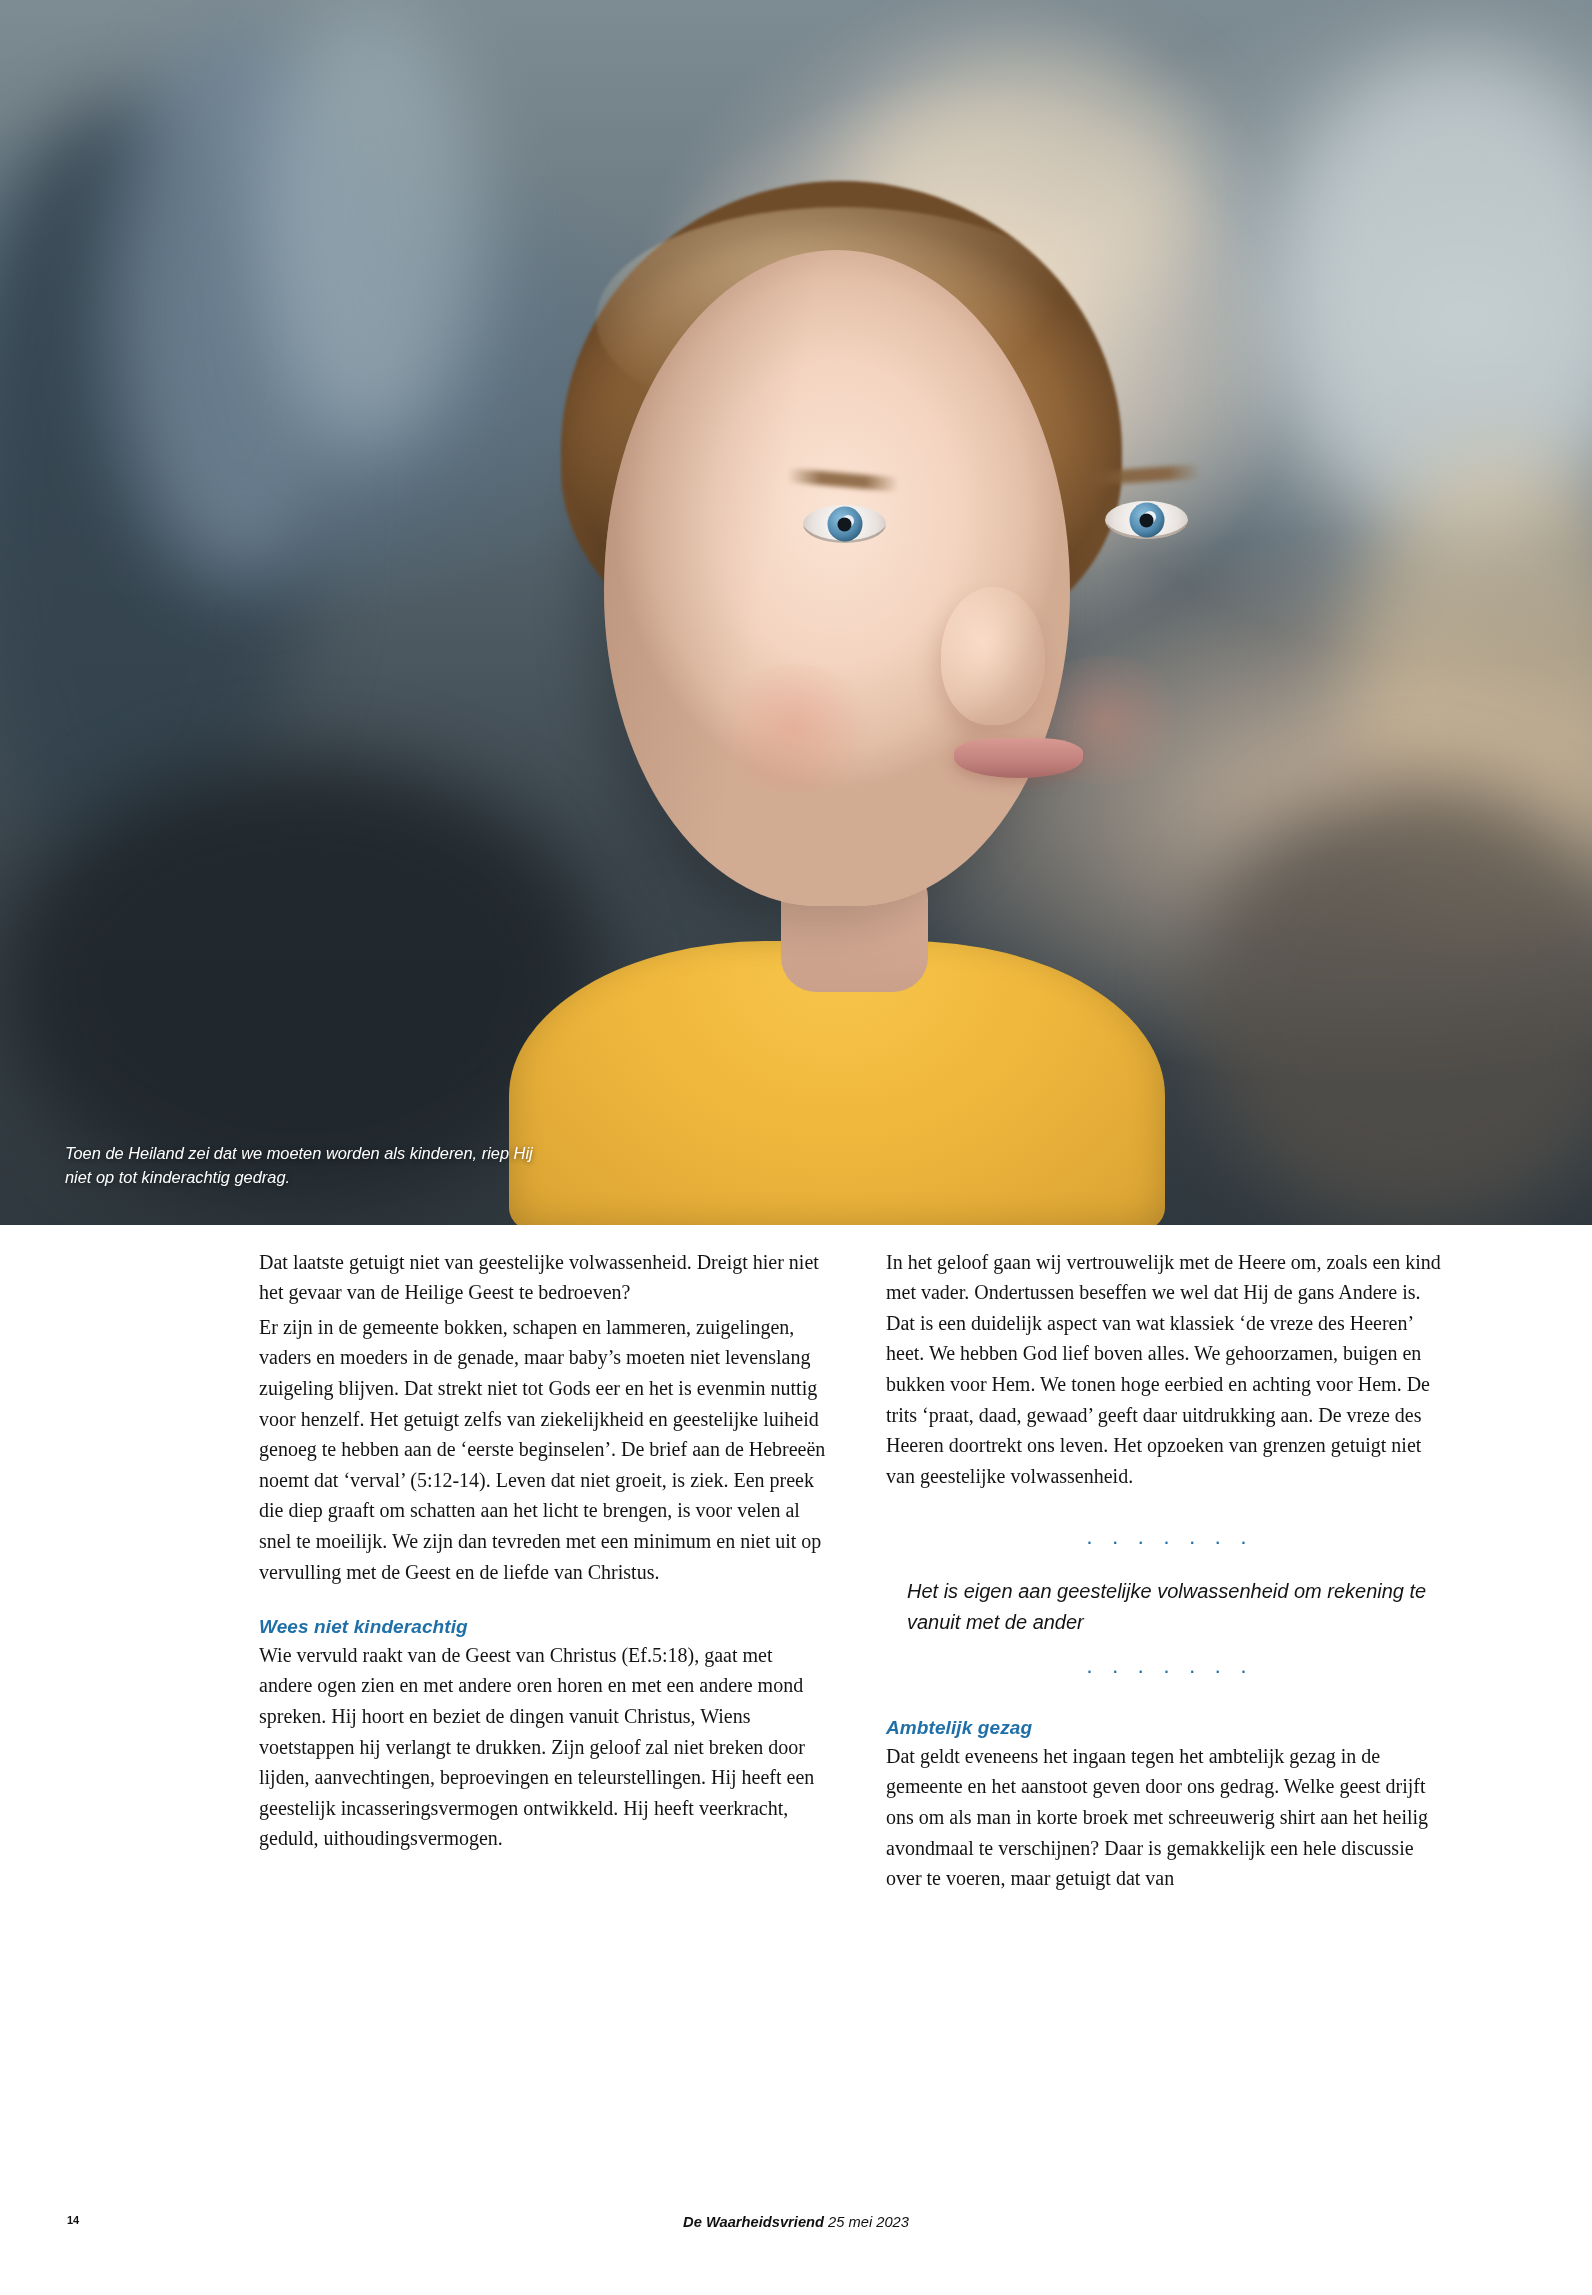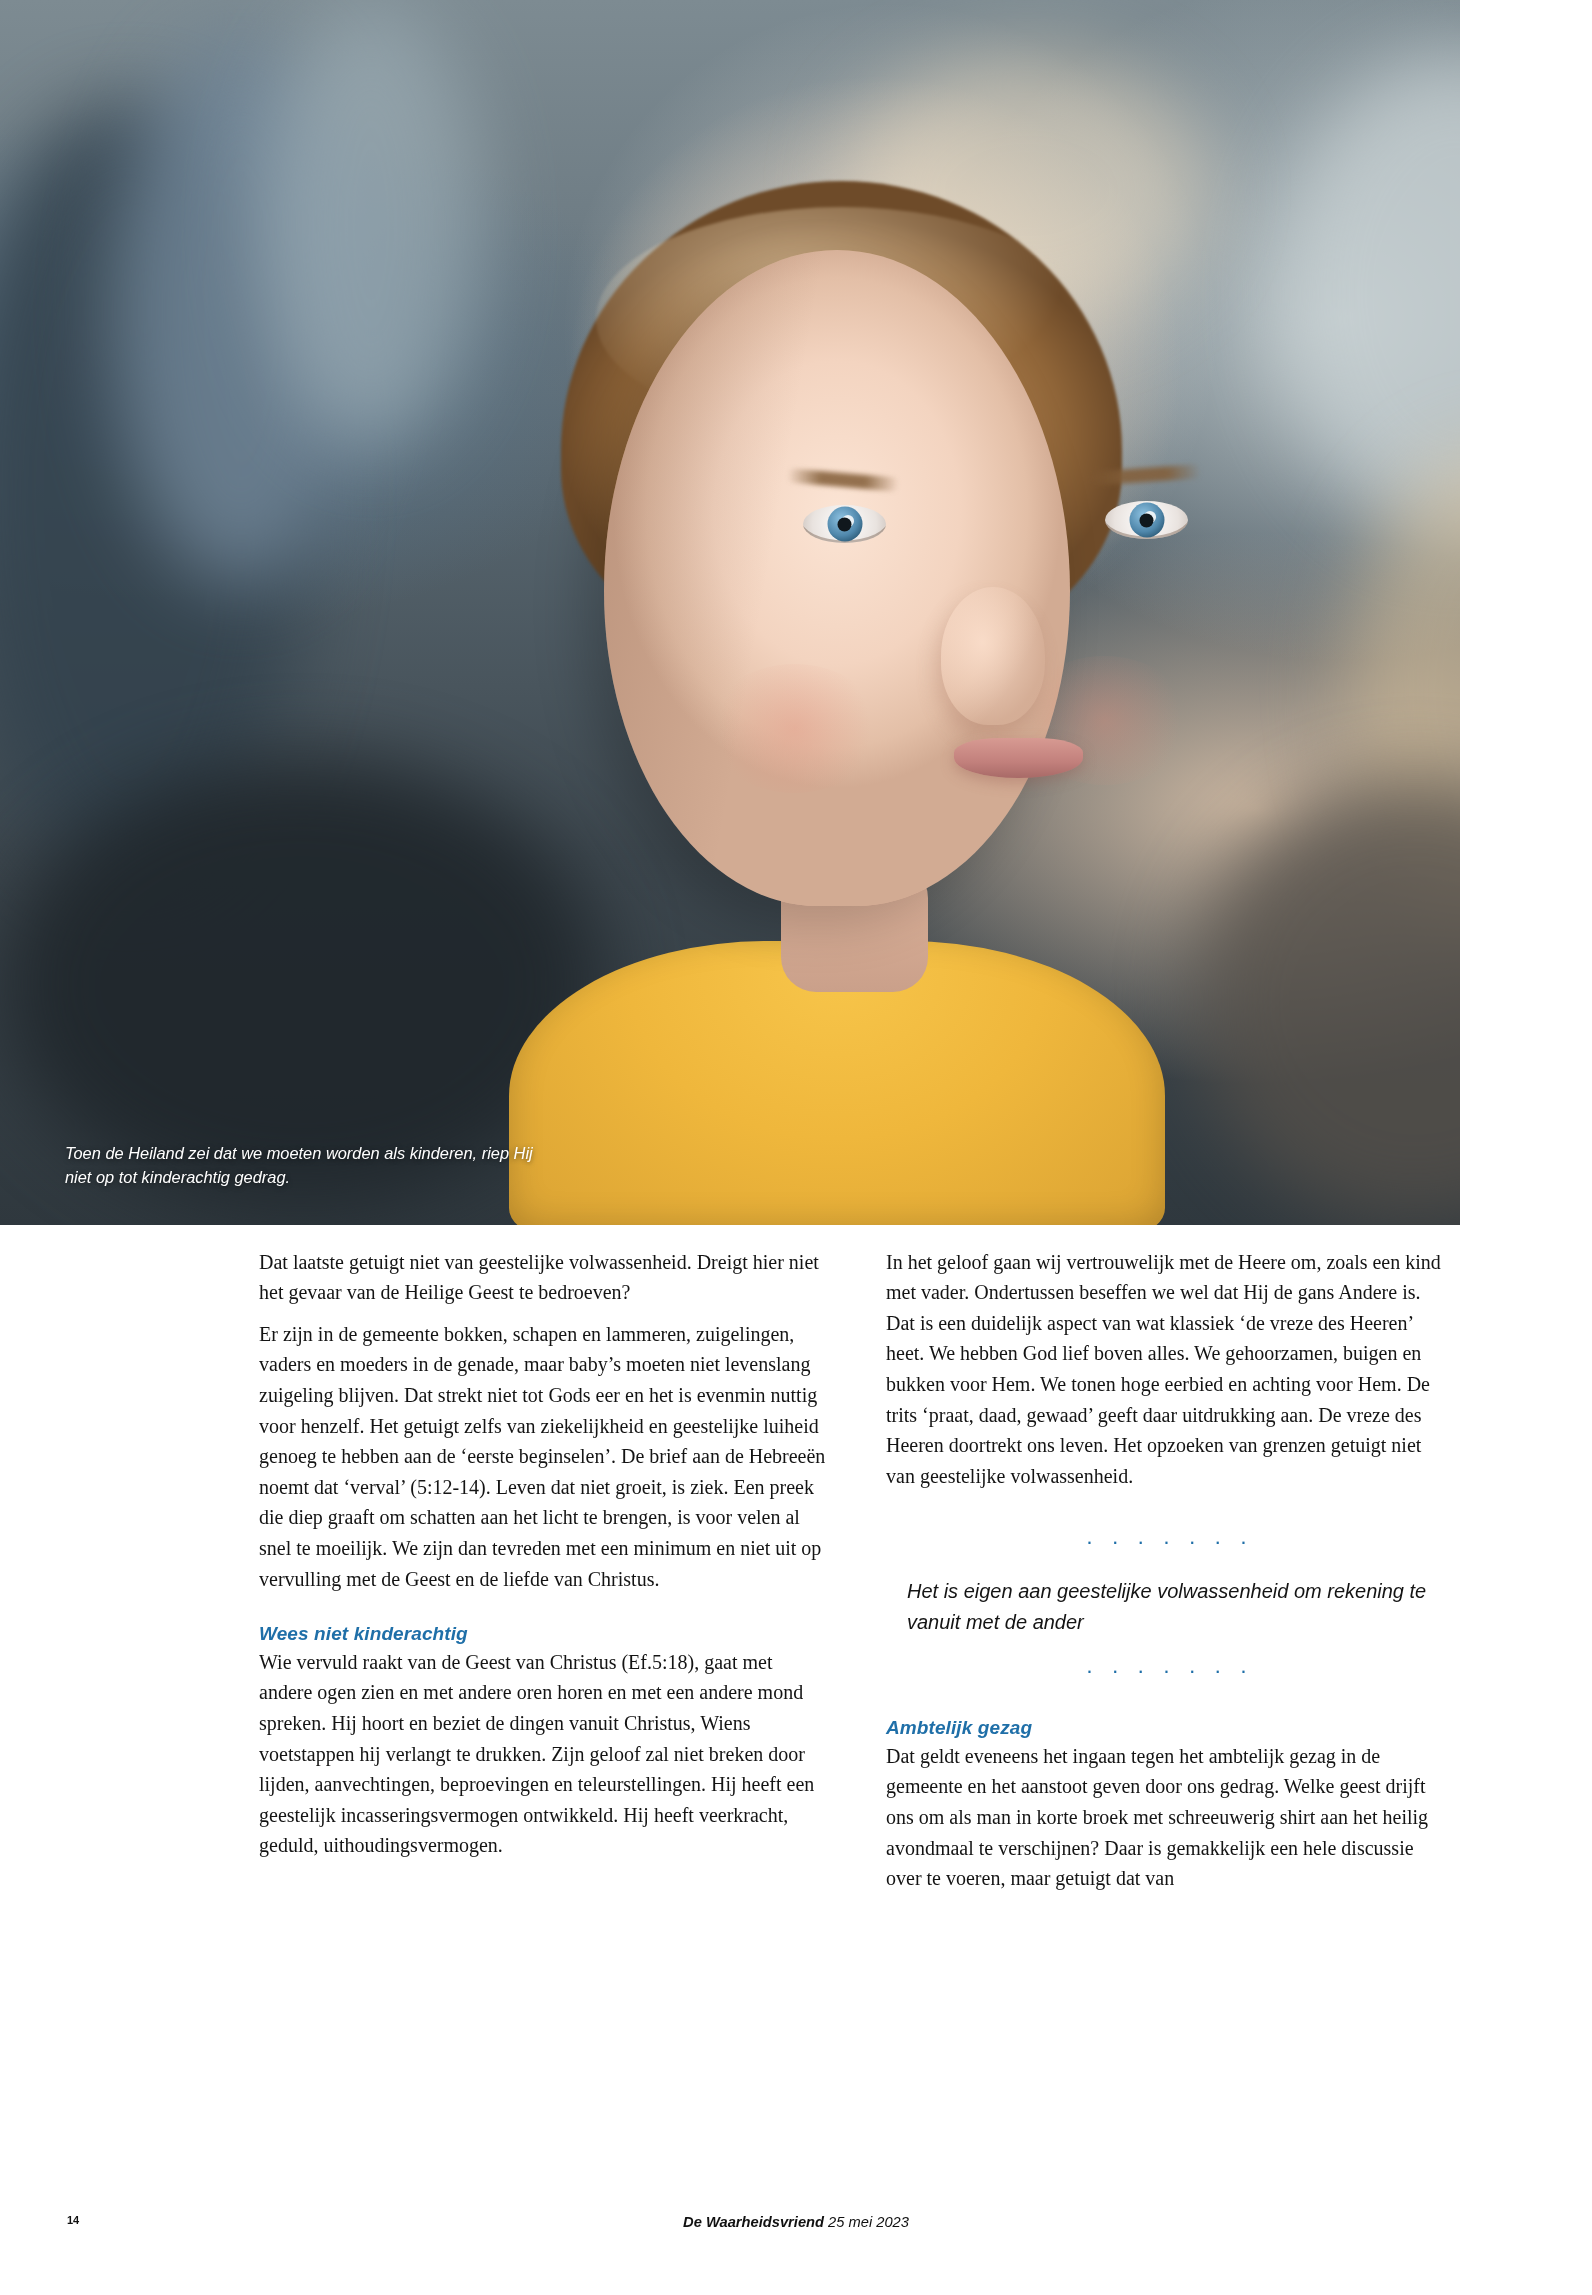--- a/index.html
+++ b/index.html
@@ -14,21 +14,21 @@
     font-family: "Liberation Serif", serif;
     color: #1a1a1a;
     overflow: hidden;
   }
 
   
   .hero {
     position: absolute;
     left: 0;
     top: 0;
-    width: 1460px;
+    width: 1592px;
     height: 1225px;
     overflow: hidden;
     background: #2b2f33;
   }
   .hero-photo {
     position: absolute;
     inset: 0;
     
     background:
       radial-gradient(circle at 61% 27%, rgba(255,246,235,0.55) 0%, rgba(255,246,235,0.0) 26%),
@@ -207,21 +207,21 @@
     width: 567px;
   }
   .col p {
     margin: 0;
     font-size: 20px;
     line-height: 1.53;
     text-align: left;
     color: #141414;
     hyphens: manual;
   }
-  .col p + p { margin-top: 11px; }
+  .col p + p { margin-top: 4px; }
   .subhead {
     margin: 29px 0 1.7px 0;
     color: #1f6fa8;
     font-family: "Liberation Sans", sans-serif;
     font-style: italic;
     font-weight: bold;
     font-size: 19px;
     letter-spacing: 0.1px;
   }
   .subhead.first { margin-top: 31px; }

